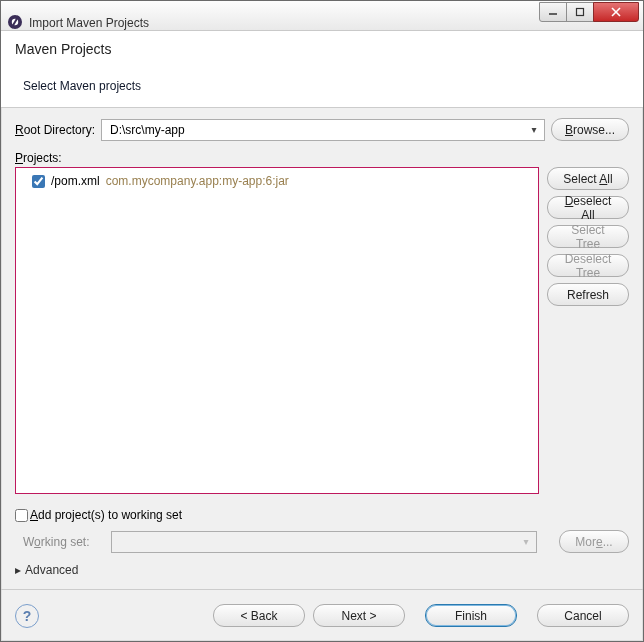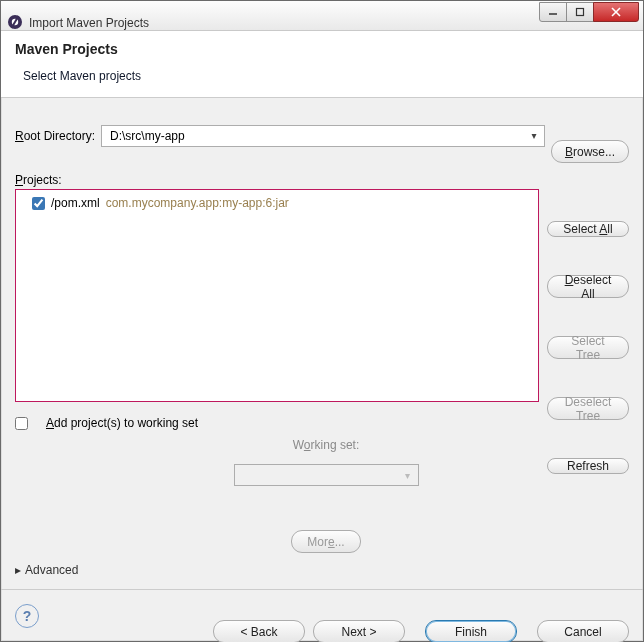--- a/index.html
+++ b/index.html
@@ -39,21 +39,21 @@
     background: linear-gradient(#e57373,#c62828);
     border-color: #8a2a2a;
     color: #fff; font-weight: bold;
     border-radius: 0 0 3px 0;
   }
   .header-banner {
     background: #fff;
     border-bottom: 1px solid #ccc;
     padding: 10px 14px 14px 14px;
   }
-  .header-banner h1 { margin: 0 0 12px 0; font-size: 14px; font-weight: bold; color:#222;}
+  .header-banner h1 { margin: 0 0 22px 0; font-size: 14px; font-weight: normal; color:#222;}
   .header-banner .subtitle { color: #0f172a; margin-left: 8px; }
   .content {
     flex: 1;
     padding: 10px 14px 4px 14px;
     display: flex; flex-direction: column;
     overflow: hidden;
   }
   .row { display: flex; align-items: center; gap: 6px; margin-bottom: 6px; }
   .row label { white-space: nowrap; }
   .combo {
@@ -70,40 +70,39 @@
   }
   .btn {
     height: 23px; min-width: 78px;
     padding: 0 10px;
     background: linear-gradient(#fdfdfd,#e6e6e6);
     border: 1px solid #adadad;
     border-radius: 11px;
     color: #222;
     display: inline-flex; align-items: center; justify-content: center;
     cursor: default;
-    margin-top: 32px;
   }
   .btn.disabled { color: #999; }
   .btn.primary { border-color:#2a7ab0; box-shadow: inset 0 0 0 1px #7fb8e0; }
   .projects-area {
     display: flex; gap: 8px; flex: 1; min-height: 0;
   }
   .listbox {
     flex: 1; background: #fff; border: 1px solid #be185d;
     padding: 4px 16px; overflow: auto;
   }
   .list-item { display: flex; align-items: center; gap: 6px; height: 18px; }
   .list-item .desc { color: #998050; }
   .side-buttons { width: 82px; display: flex; flex-direction: column; gap: 6px; }
   .side-buttons .btn { min-width: 82px; }
   .below {
     margin-top: 14px;
   }
-  .check-row { display: flex; align-items: flex-end; gap: 18px; margin-bottom: 8px; }
-  .ws-row { display: flex; align-items: center; gap: 12px; margin-bottom: 10px; margin-left: 8px; flex-direction: column;}
+  .check-row { display: flex; align-items: flex-end; gap: 2px; margin-bottom: 8px; }
+  .ws-row { display: flex; align-items: center; gap: 22px; margin-bottom: 10px; margin-left: 8px;}
   .ws-row label { color:#8a8a8a; }
   .ws-row .combo { background:#f0f0f0; }
   .ws-row .combo input { color:#999; }
   .advanced { display: flex; align-items: center; gap: 4px; margin: 4px 0 8px 0; color:#333;}
   .footer {
     height: 52px;
     border-top: 1px solid #ccc;
     display: flex; align-items: center;
     padding: 0 14px;
     gap: 8px;

